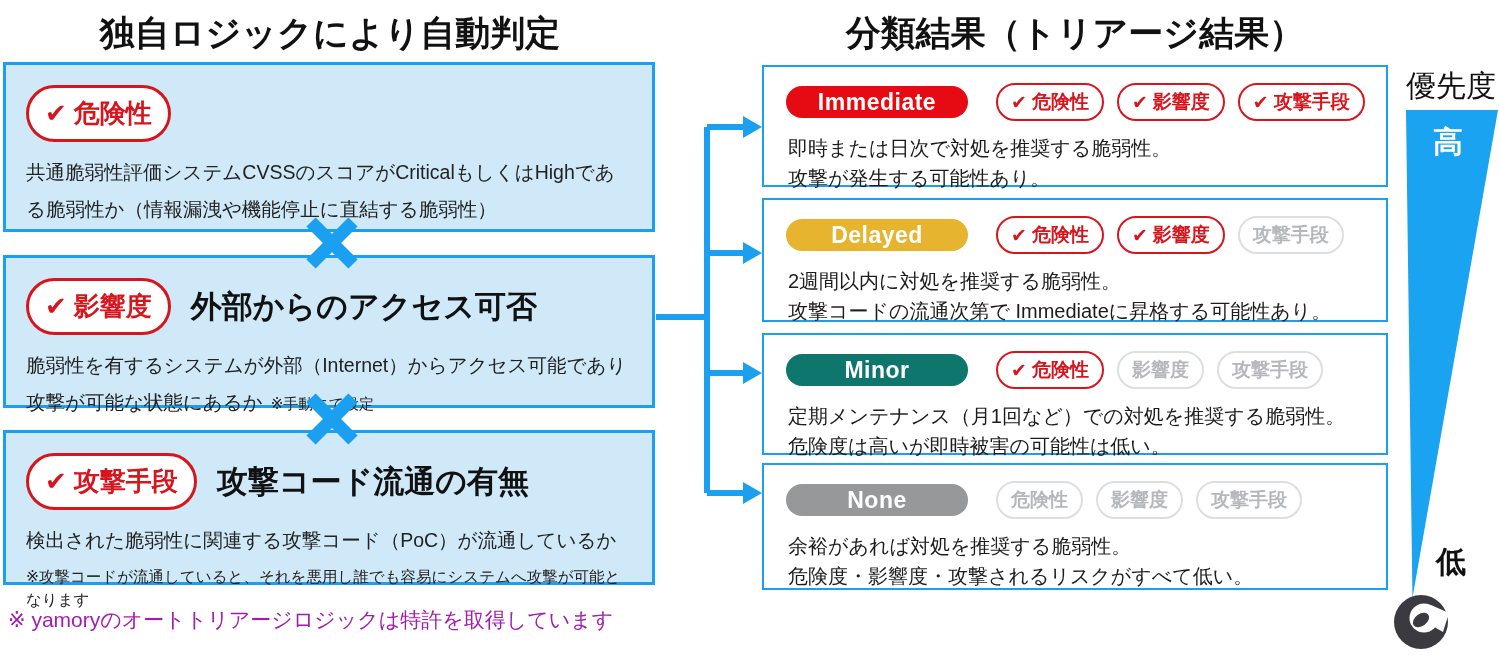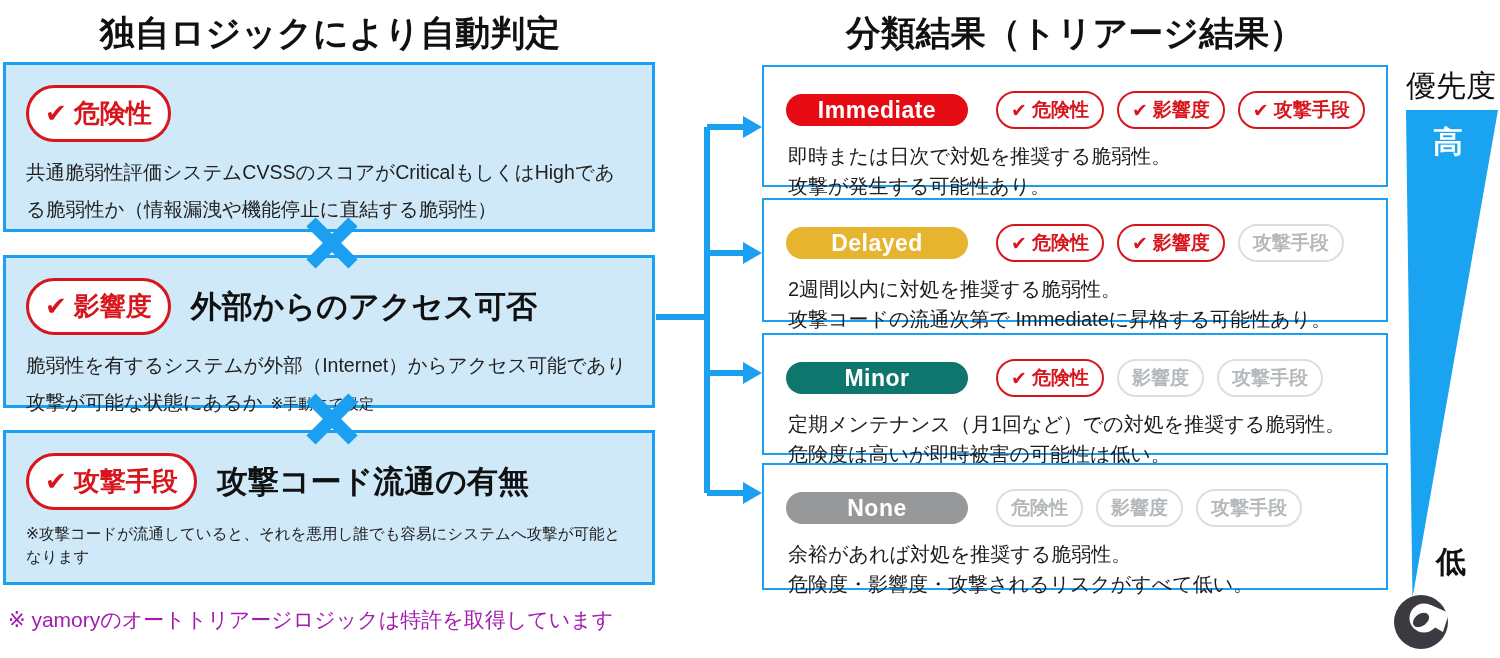--- a/index.html
+++ b/index.html
@@ -23,21 +23,21 @@
       background:#ffffff;border:3px solid #d7151d;color:#d7151d;border-radius:30px;
       font-size:26px;font-weight:bold;padding:8px 16px;white-space:nowrap;}
   .big-badge .chk{font-size:26px;}
   .lbox-title{font-size:31px;font-weight:bold;color:#111;white-space:nowrap;}
   .lbox-body{font-size:19.5px;line-height:1.9;color:#222;margin:12px 0 0 0;}
   .inline-note{font-size:15px;color:#222;margin-left:8px;}
   .block-note{display:block;font-size:15.5px;color:#222;margin-top:6px;line-height:1.5;}
 
   
   .rbox{position:absolute;left:762px;width:626px;box-sizing:border-box;background:#ffffff;
-        border:2px solid #1b9ff0;padding:24px 18px 12px 22px;z-index:1;}
+        border:2px solid #1b9ff0;padding:16px 18px 12px 22px;z-index:1;}
   .r1{top:65px;height:122px;}
   .r2{top:198px;height:124px;}
   .r3{top:333px;height:122px;}
   .r4{top:463px;height:127px;}
   .rrow{display:flex;align-items:center;}
   .pill{width:182px;height:32px;border-radius:17px;color:#ffffff;font-weight:bold;font-size:23px;
         display:flex;align-items:center;justify-content:center;flex:none;letter-spacing:.5px;}
   .pill-immediate{background:#e60b12;}
   .pill-delayed{background:#e6b42e;}
   .pill-minor{background:#0f766e;}
@@ -127,20 +127,21 @@
 
 <section class="lbox lbox3">
   <div class="lbox-head">
     <span class="big-badge">
       <span class="chk">✔</span>
       <span>攻撃手段</span>
     </span>
     <span class="lbox-title">攻撃コード流通の有無</span>
   </div>
   <p class="lbox-body">
+    <span>検出された脆弱性に関連する攻撃コード（PoC）が流通しているか</span>
     <span class="block-note">※攻撃コードが流通していると、それを悪用し誰でも容易にシステムへ攻撃が可能となります</span>
   </p>
 </section>
 
 <section class="rbox r1">
   <div class="rrow">
     <span class="pill pill-immediate">Immediate</span>
     <span class="sbadge on first">
         <span class="chk">✔</span>
         <span>危険性</span>

